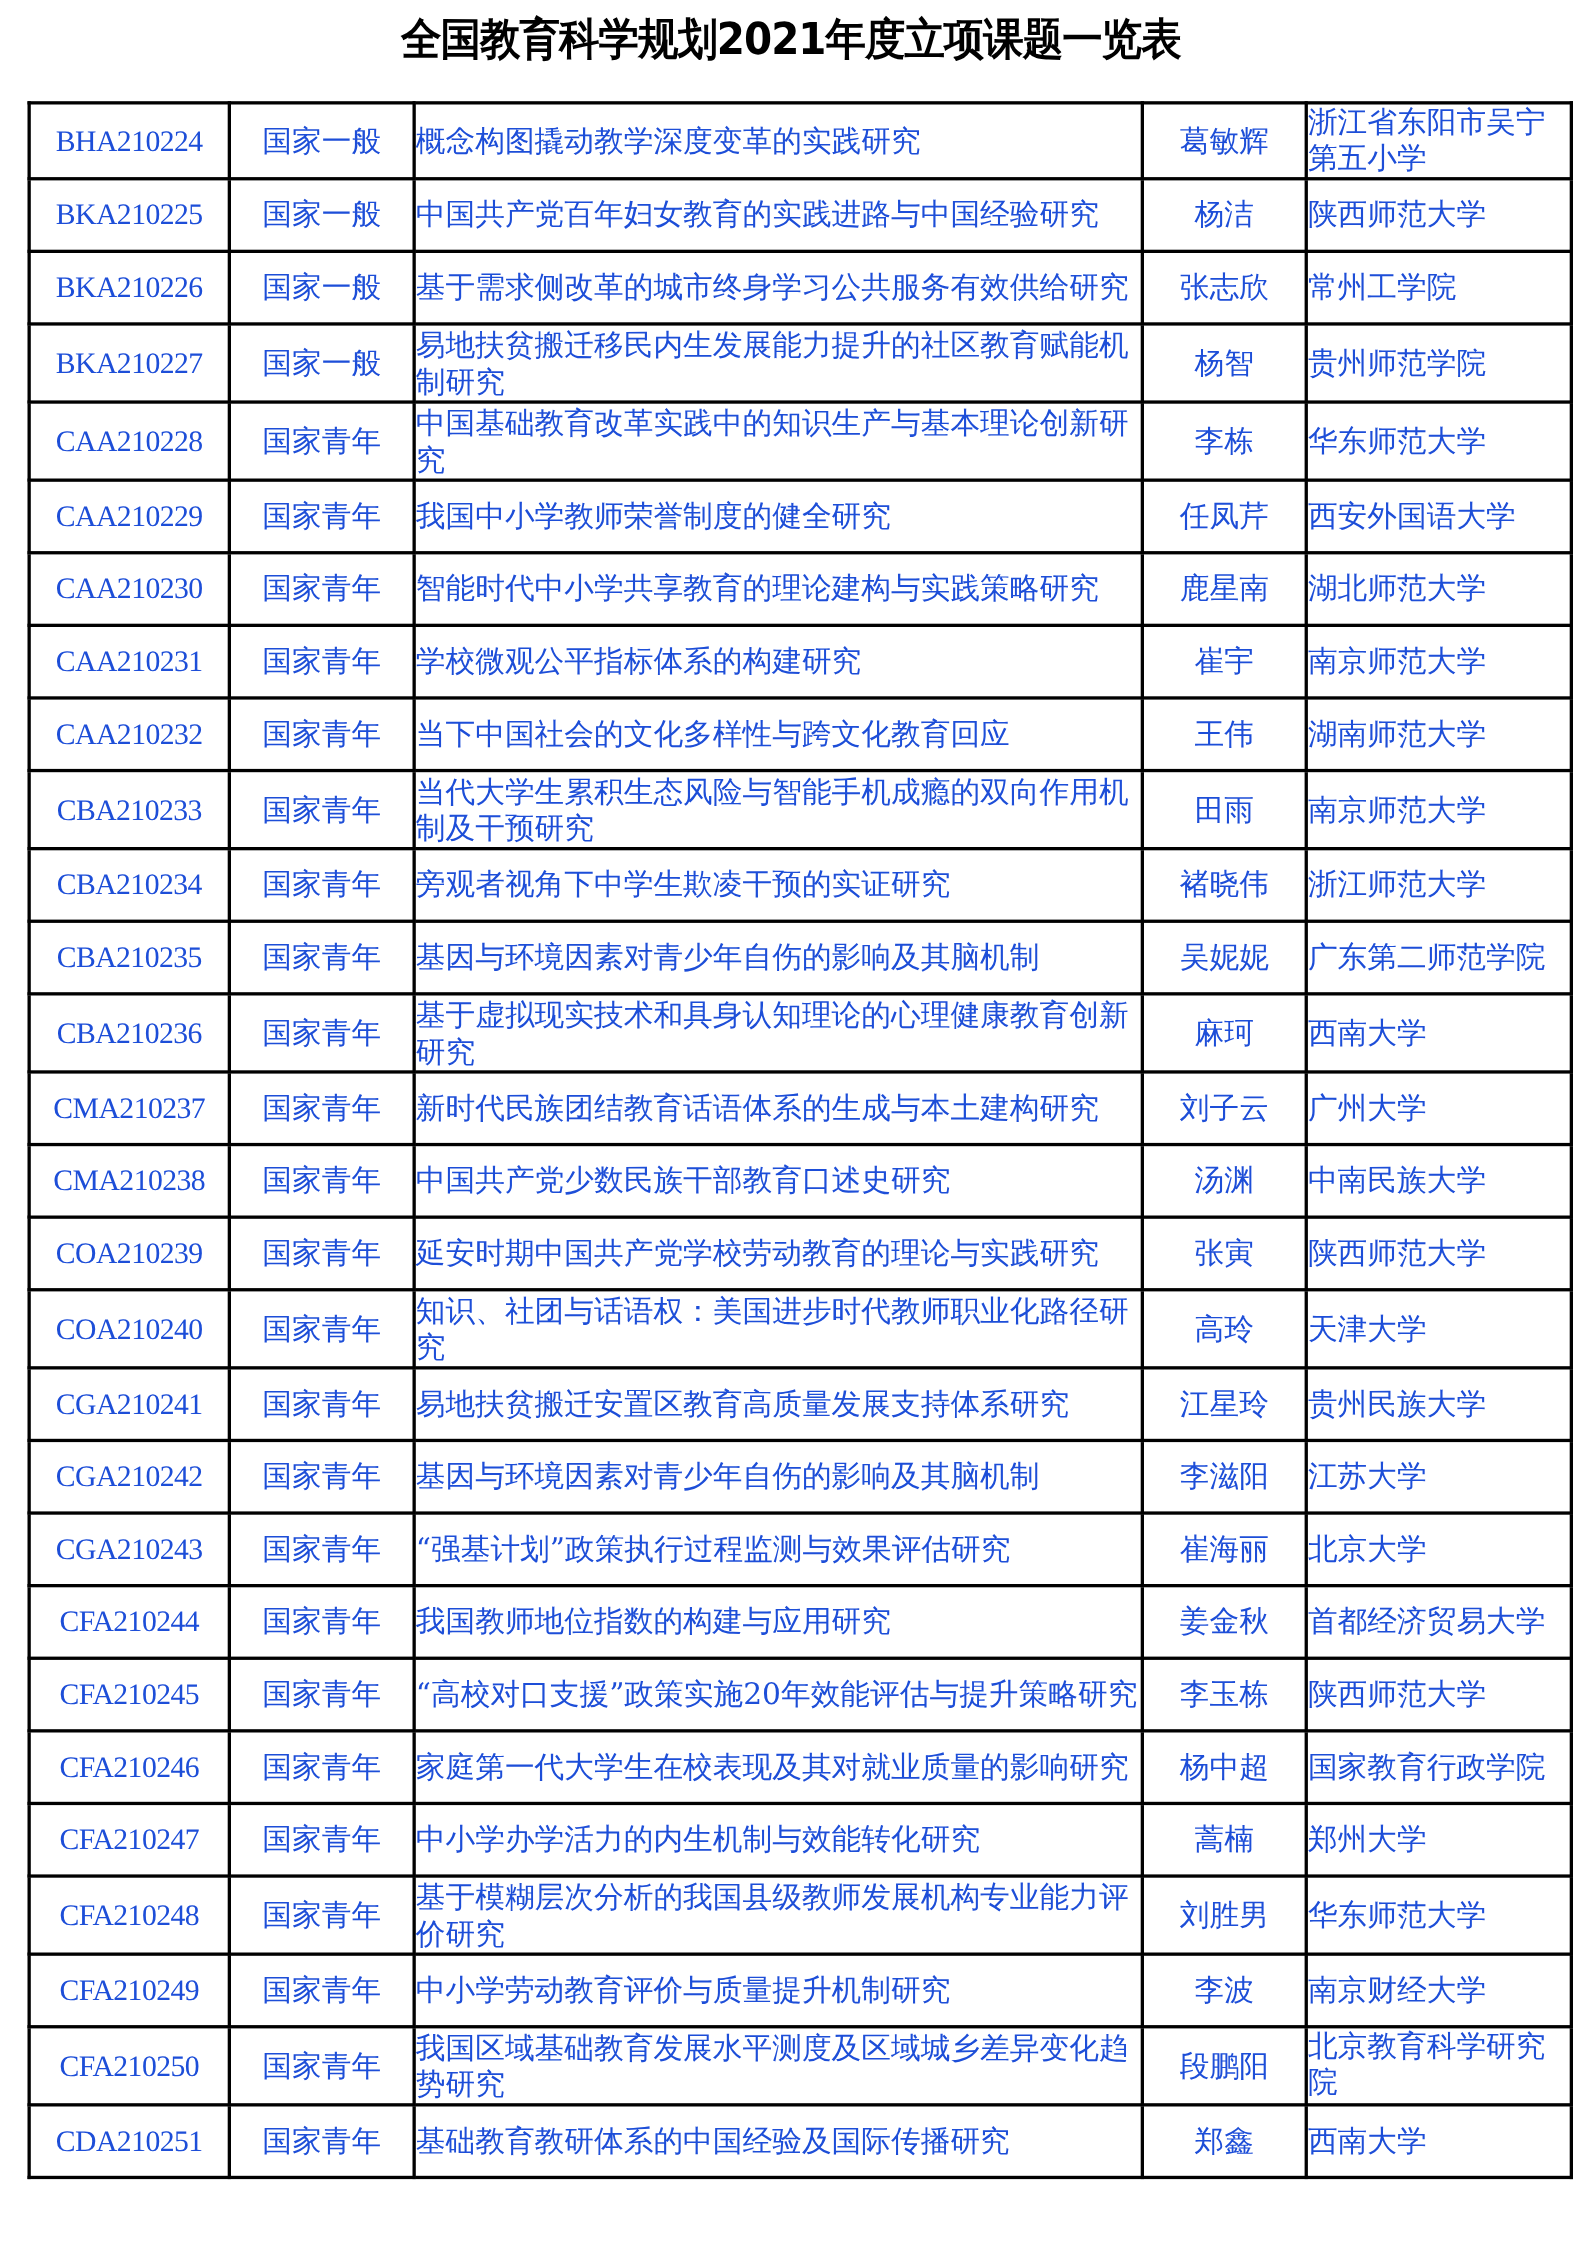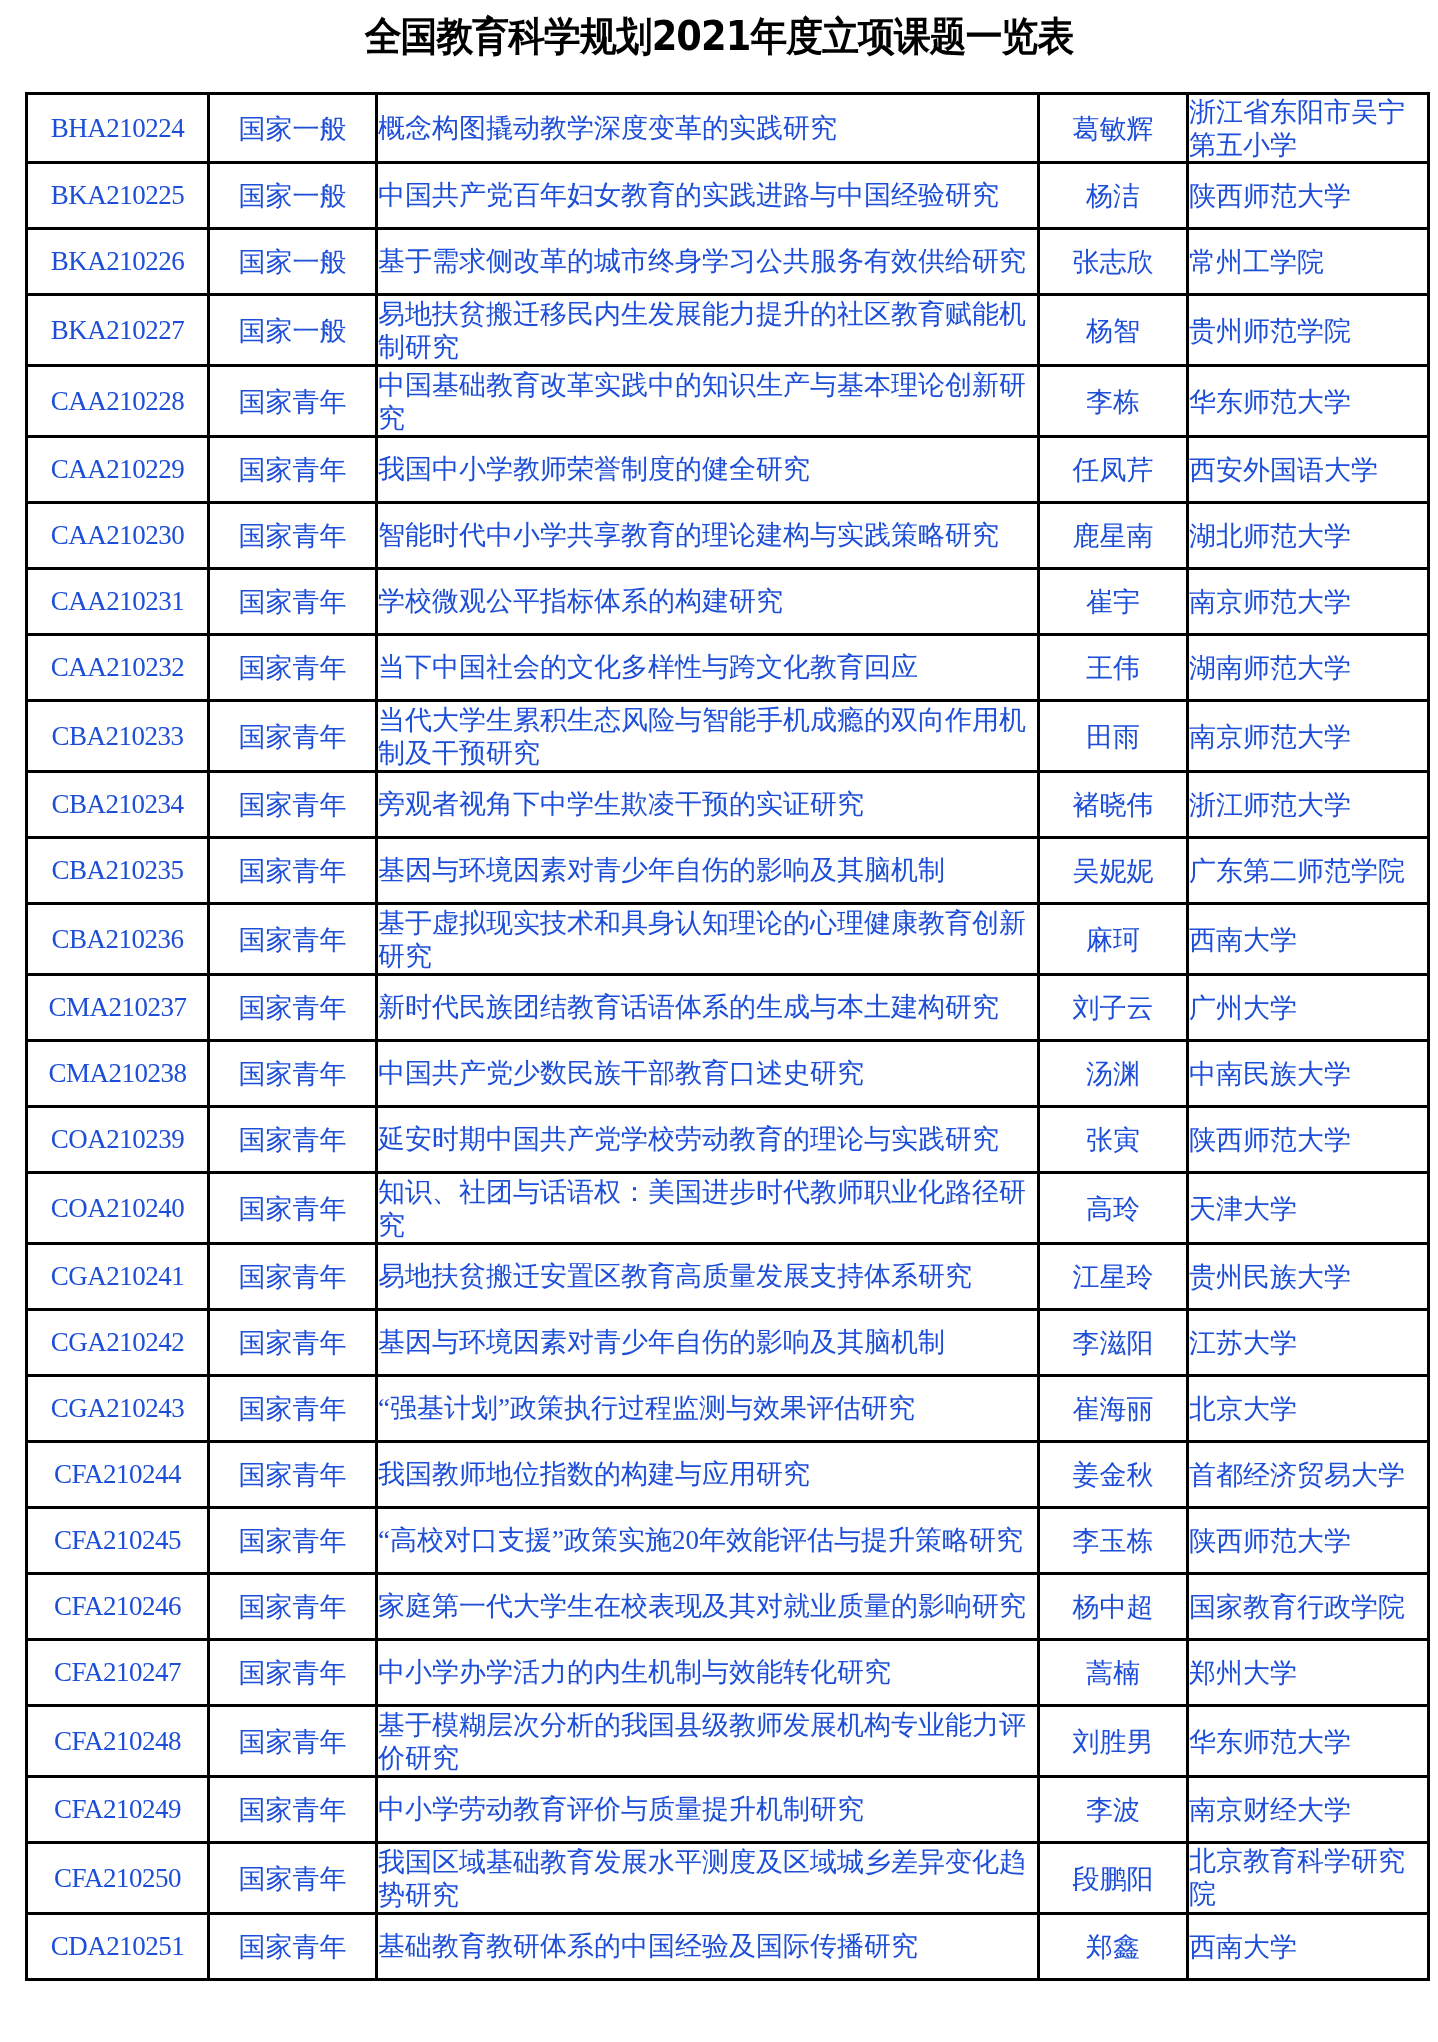--- a/index.html
+++ b/index.html
@@ -23,21 +23,21 @@
     border: 3px solid #000;
     height: 63px;
     padding: 0;
     font-size: 27px;
     line-height: 33px;
     vertical-align: middle;
     overflow: hidden;
   }
   td.c-code { text-align: center; font-family: "Liberation Serif", "DejaVu Serif", serif; font-size: 28px; letter-spacing: -0.5px; }
   td.c-type { text-align: center; }
-  td.c-title { text-align: left; padding-left: 5px; padding-right: 4px; font-family: Liberation Serif, serif; }
+  td.c-title { text-align: left; padding-left: 5px; padding-right: 4px; }
   td.c-title.two-line { vertical-align: top; padding-top: 2px; }
   td.c-name { text-align: center; }
   td.c-org { text-align: left; padding-left: 5px; padding-right: 4px; }
   td.c-org.two-line { vertical-align: top; }
   .cell-text { display: block; }
 </style>
 </head>
 <body>
 
 <div class="page-title">全国教育科学规划2021年度立项课题一览表</div>

